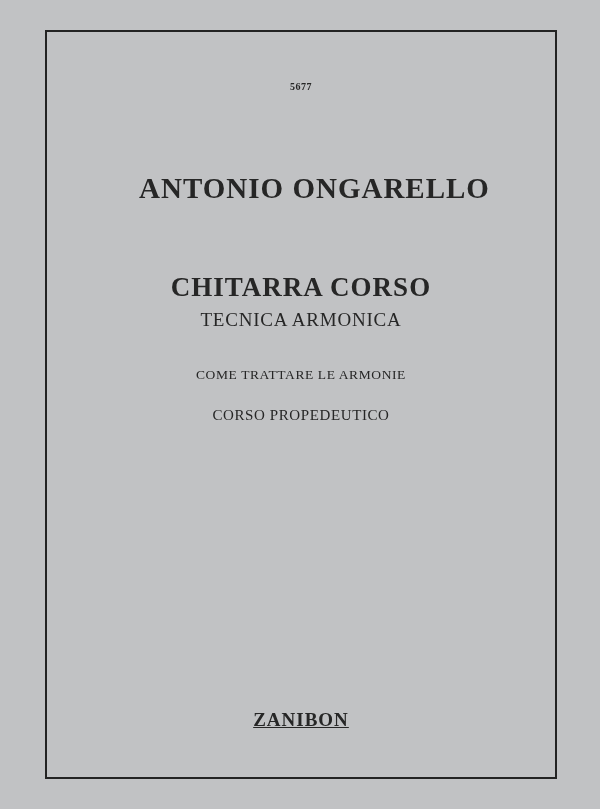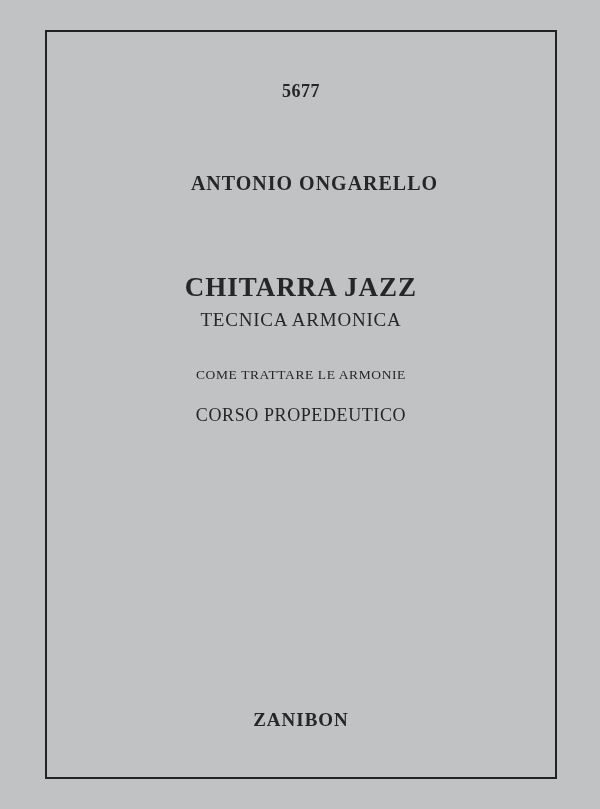--- a/index.html
+++ b/index.html
@@ -26,27 +26,27 @@
   }
   .frame .line {
     position: absolute;
     left: 0;
     right: 0;
     text-align: center;
     white-space: pre;
   }
   .catalog {
     top: 49px;
-    font-size: 18px;
+    font-size: 10px;
     font-weight: bold;
     letter-spacing: 0.5px;
   }
   .author {
     top: 140px;
-    font-size: 20px;
+    font-size: 29px;
     font-weight: bold;
     letter-spacing: 1px;
     padding-left: 27px;
   }
   .title {
     top: 240px;
     font-size: 27px;
     font-weight: bold;
     letter-spacing: 1px;
   }
@@ -56,43 +56,44 @@
     letter-spacing: 0.8px;
   }
   .desc {
     top: 305px;
     font-size: 13.5px;
     line-height: 15px;
     letter-spacing: 0.6px;
   }
   .course {
     top: 346px;
-    font-size: 18px;
+    font-size: 15px;
     line-height: 15px;
     letter-spacing: 0.6px;
     font-family: Liberation Serif, serif;
   }
   .publisher {
     top: 677px;
     font-size: 19px;
     font-weight: bold;
     letter-spacing: 1px;
+    text-decoration: underline;
   }
 </style>
 </head>
 <body>
 
 <div class="page">
   <div class="frame">
 
     <div class="line catalog">5677</div>
 
     <div class="line author">ANTONIO ONGARELLO</div>
 
-    <div class="line title">CHITARRA JAZZ</div>
+    <div class="line title">CHITARRA CORSO</div>
 
     <div class="line subtitle">TECNICA ARMONICA</div>
 
     <div class="line desc">
       <div>COME TRATTARE LE ARMONIE</div>
     </div>
 
     <div class="line course">
       <div>CORSO PROPEDEUTICO</div>
     </div>

